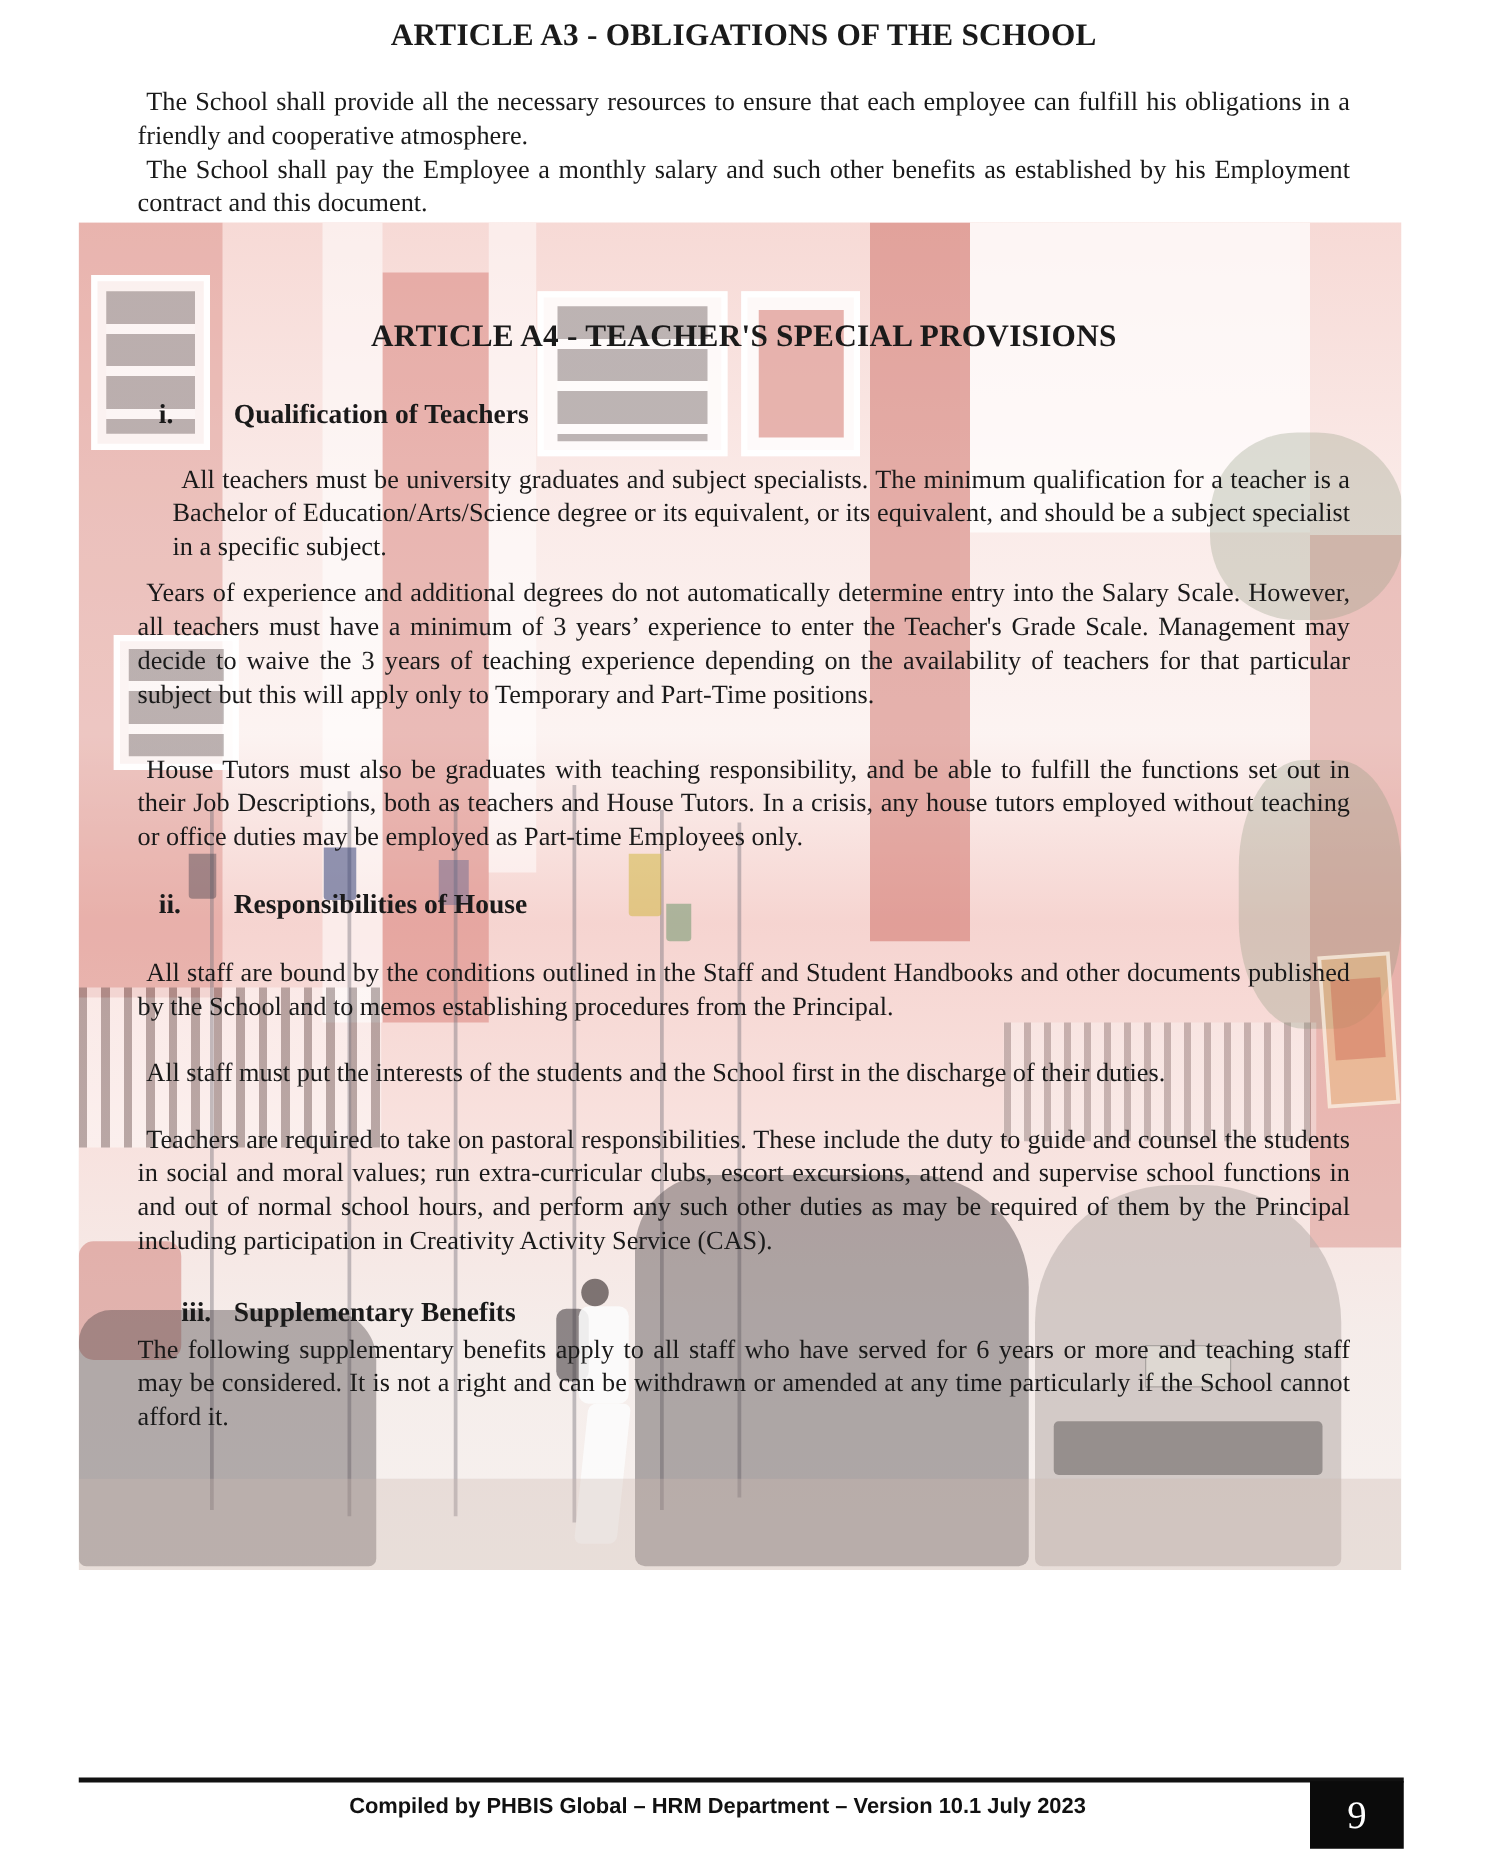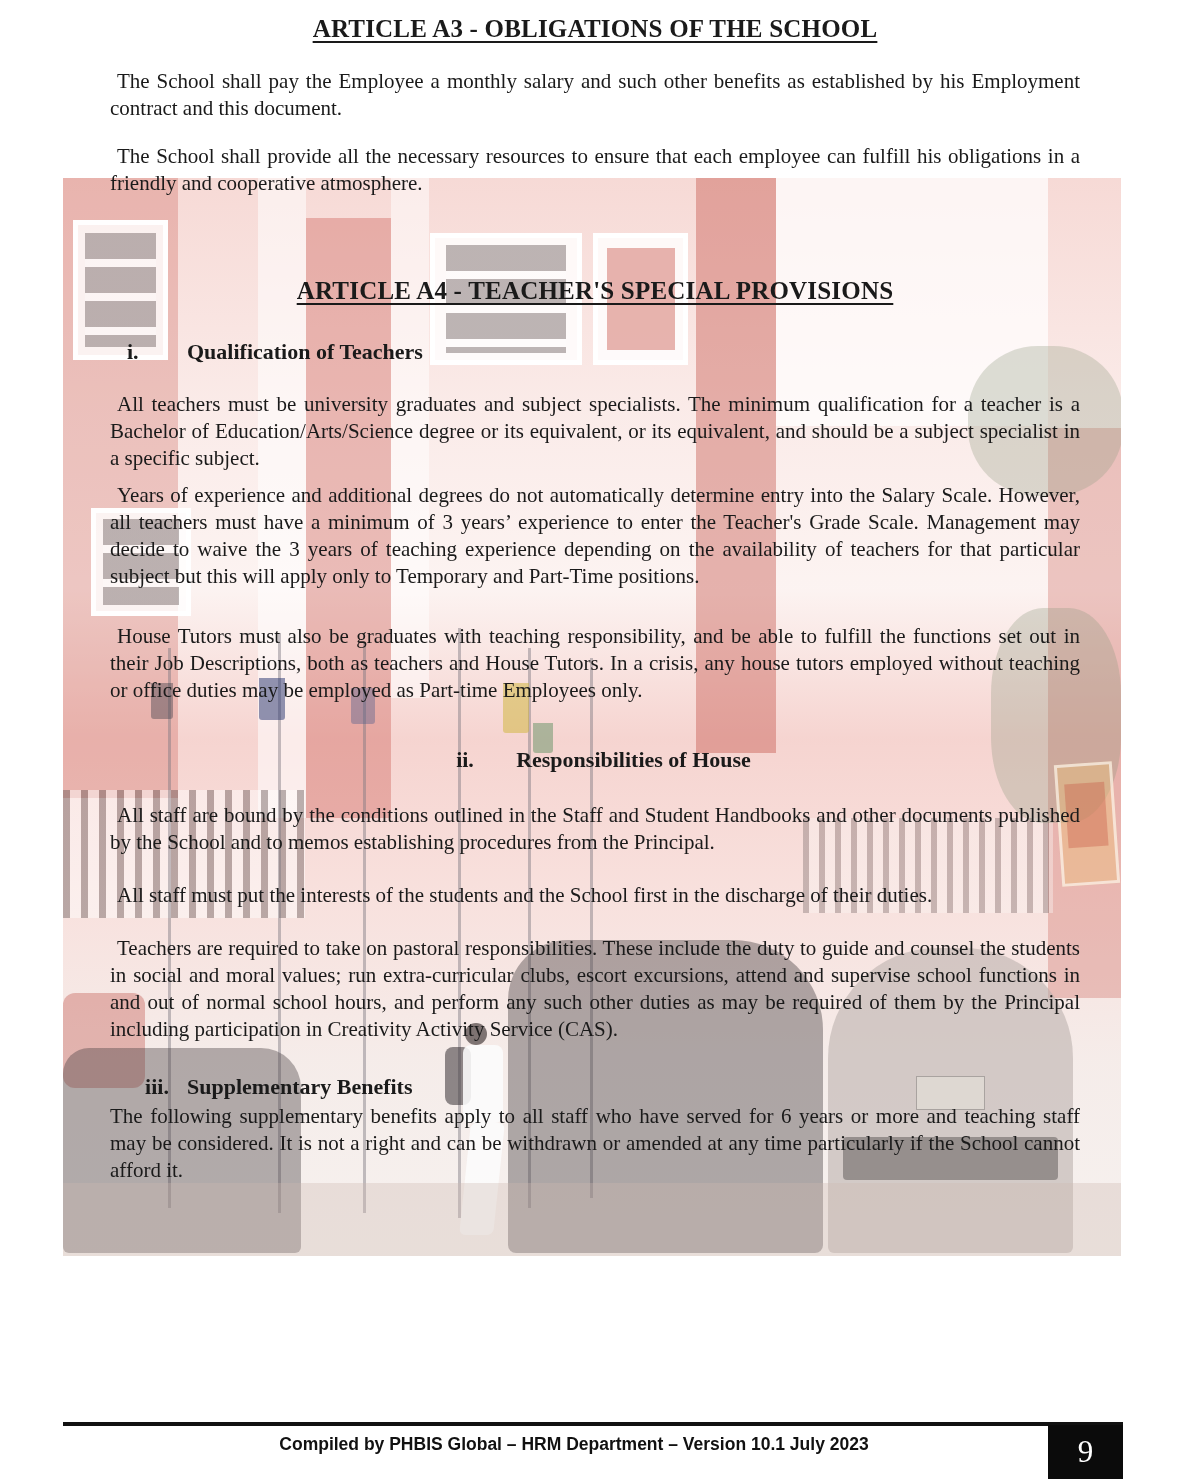--- a/index.html
+++ b/index.html
@@ -78,38 +78,38 @@
   .person .pack { left:14px; top:24px; width:26px; height:58px; background:rgba(55,50,52,0.55); border-radius:8px; }
   .person .torso { left:32px; top:22px; width:40px; height:78px; background:rgba(252,252,252,0.88); border-radius:8px; }
   .person .legs { left:34px; top:100px; width:34px; height:112px; background:rgba(252,252,252,0.88);
       transform:skewX(-6deg); border-radius:6px; }
   .ground { left:0; top:1005px; width:1058px; height:73px; background:rgba(205,185,175,0.34); }
 
   
   .content { position:absolute; left:110px; top:14px; width:970px; z-index:2; }
   .article-title {
     font-size:25px; line-height:30px; font-weight:bold; text-align:center;
-    text-decoration:underline; text-decoration-thickness:2px; text-underline-offset:4px;
+    text-decoration-thickness:2px; text-underline-offset:4px;
     letter-spacing:0.2px;
   }
   .t-a3 { margin-bottom:24px; }
   .t-a4 { margin-top:79px; }
   p.body {
     font-size:21px; line-height:27px; text-align:justify; text-indent:7px;
   }
   p.noindent { text-indent:0; }
-  .m21 { margin-top:21px; } .m25 { margin-top:25px; } .m10 { margin-top:10px; }
+  .m21 { margin-top:21px; } .m25 { margin-top:25px;margin-left:28px; } .m10 { margin-top:10px; }
   .m29 { margin-top:33px; } .m26 { margin-top:26px; } .m27 { margin-top:27px; }
   .m28 { margin-top:28px; } .m2  { margin-top:2px; }
   .subhead {
     display:flex; font-weight:bold; font-size:22px; line-height:28px; padding-left:17px;
   }
   .subhead .roman { width:60px; flex:none; }
   .sh-i   { margin-top:32px; }
-  .sh-ii  { margin-top:42px;justify-content:center; }
+  .sh-ii  { margin-top:26px; }
   .sh-iii { margin-top:30px;text-align:center; }
 
   
   .footer-rule { position:absolute; left:63px; top:1422px; width:1060px; height:4px; background:#111111; z-index:3; }
   .footer-text {
     position:absolute; left:63px; top:1434px; width:1022px; text-align:center;
     font-family:"Liberation Sans", sans-serif; font-weight:bold; font-size:17.5px; color:#111111; z-index:3;
   }
   .page-badge {
     position:absolute; left:1048px; top:1425px; width:75px; height:54px;
@@ -172,22 +172,22 @@
       <div class="torso"></div>
       <div class="head"></div>
       <div class="legs"></div>
     </div>
     <div class="ground"></div>
   </div>
 
   <div class="content">
     <div class="article-title t-a3">ARTICLE A3 - OBLIGATIONS OF THE SCHOOL</div>
 
+    <p class="body m21">The School shall provide all the necessary resources to ensure that each employee can fulfill his obligations in a friendly and cooperative atmosphere.</p>
     <p class="body">The School shall pay the Employee a monthly salary and such other benefits as established by his Employment contract and this document.</p>
-    <p class="body m21">The School shall provide all the necessary resources to ensure that each employee can fulfill his obligations in a friendly and cooperative atmosphere.</p>
 
     <div class="article-title t-a4">ARTICLE A4 - TEACHER'S SPECIAL PROVISIONS</div>
 
     <div class="subhead sh-i">
       <span class="roman">i.</span>
       <span>Qualification of Teachers</span>
     </div>
     <p class="body m25">All teachers must be university graduates and subject specialists. The minimum qualification for a teacher is a Bachelor of Education/Arts/Science degree or its equivalent, or its equivalent, and should be a subject specialist in a specific subject.</p>
     <p class="body m10">Years of experience and additional degrees do not automatically determine entry into the Salary Scale.  However, all teachers must have a minimum of 3 years’ experience to enter the Teacher's Grade Scale. Management may decide to waive the 3 years of teaching experience depending on the availability of teachers for that particular subject but this will apply only to Temporary and Part-Time positions.</p>
     <p class="body m29">House Tutors must also be graduates with teaching responsibility, and be able to fulfill the functions set out in their Job Descriptions, both as teachers and House Tutors. In a crisis, any house tutors employed without teaching or office duties may be employed as Part-time Employees only.</p>

